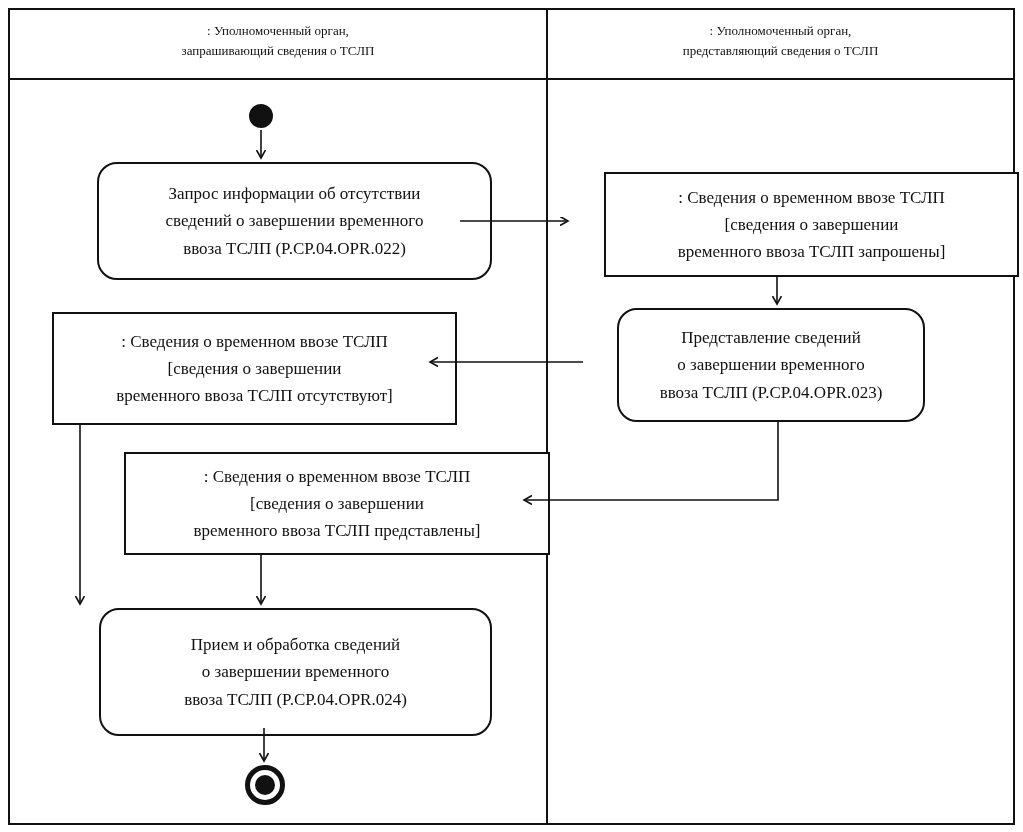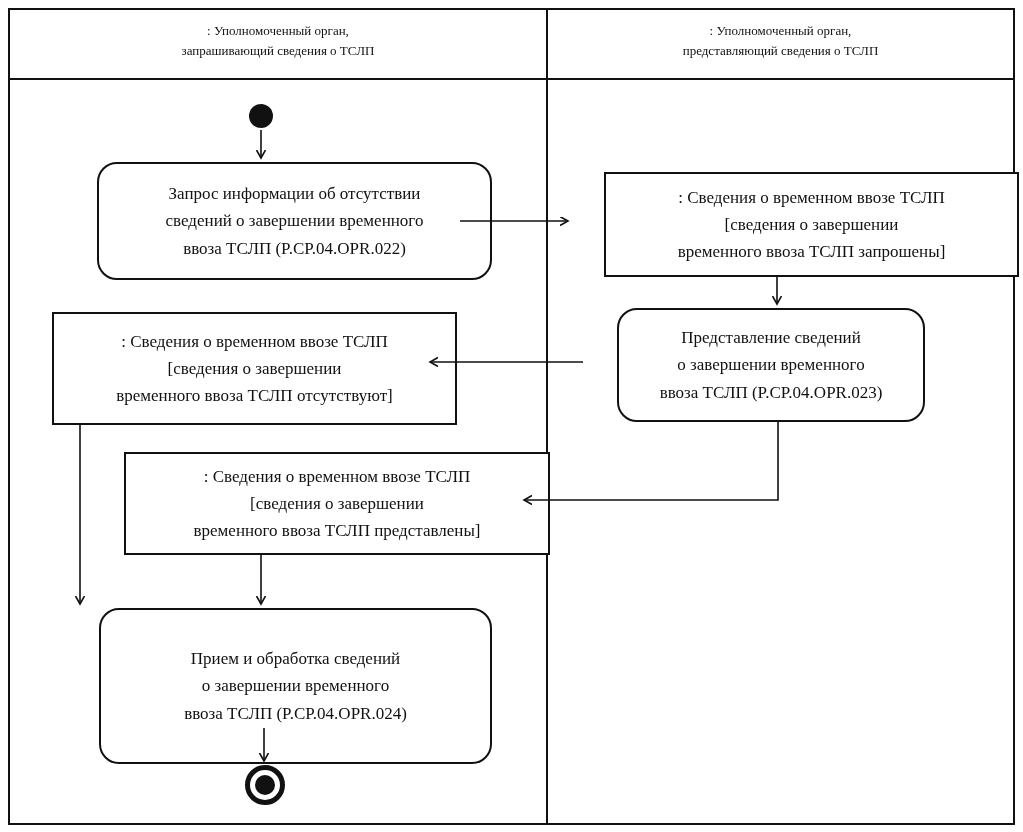--- a/index.html
+++ b/index.html
@@ -119,21 +119,21 @@
 ввоза ТСЛП (P.CP.04.OPR.023)</div>
 
   <div class="node objectnode" style="left:20px; top:312px; width:405px; height:113px;">: Сведения о временном ввозе ТСЛП
 [сведения о завершении
 временного ввоза ТСЛП отсутствуют]</div>
 
   <div class="node objectnode" style="left:92px; top:452px; width:426px; height:103px;">: Сведения о временном ввозе ТСЛП
 [сведения о завершении
 временного ввоза ТСЛП представлены]</div>
 
-  <div class="node action" style="left:67px; top:608px; width:393px; height:156px;">Прием и обработка сведений
+  <div class="node action" style="left:67px; top:608px; width:393px; height:128px;">Прием и обработка сведений
 о завершении временного
 ввоза ТСЛП (P.CP.04.OPR.024)</div>
 
   <div class="final-node">
     <div class="dot"></div>
   </div>
 
   <svg class="arrows" viewBox="0 0 1023 832" xmlns="http://www.w3.org/2000/svg">
     <defs>
       <marker id="arrow" markerWidth="12" markerHeight="12" refX="8" refY="4.5" orient="auto" markerUnits="userSpaceOnUse">

